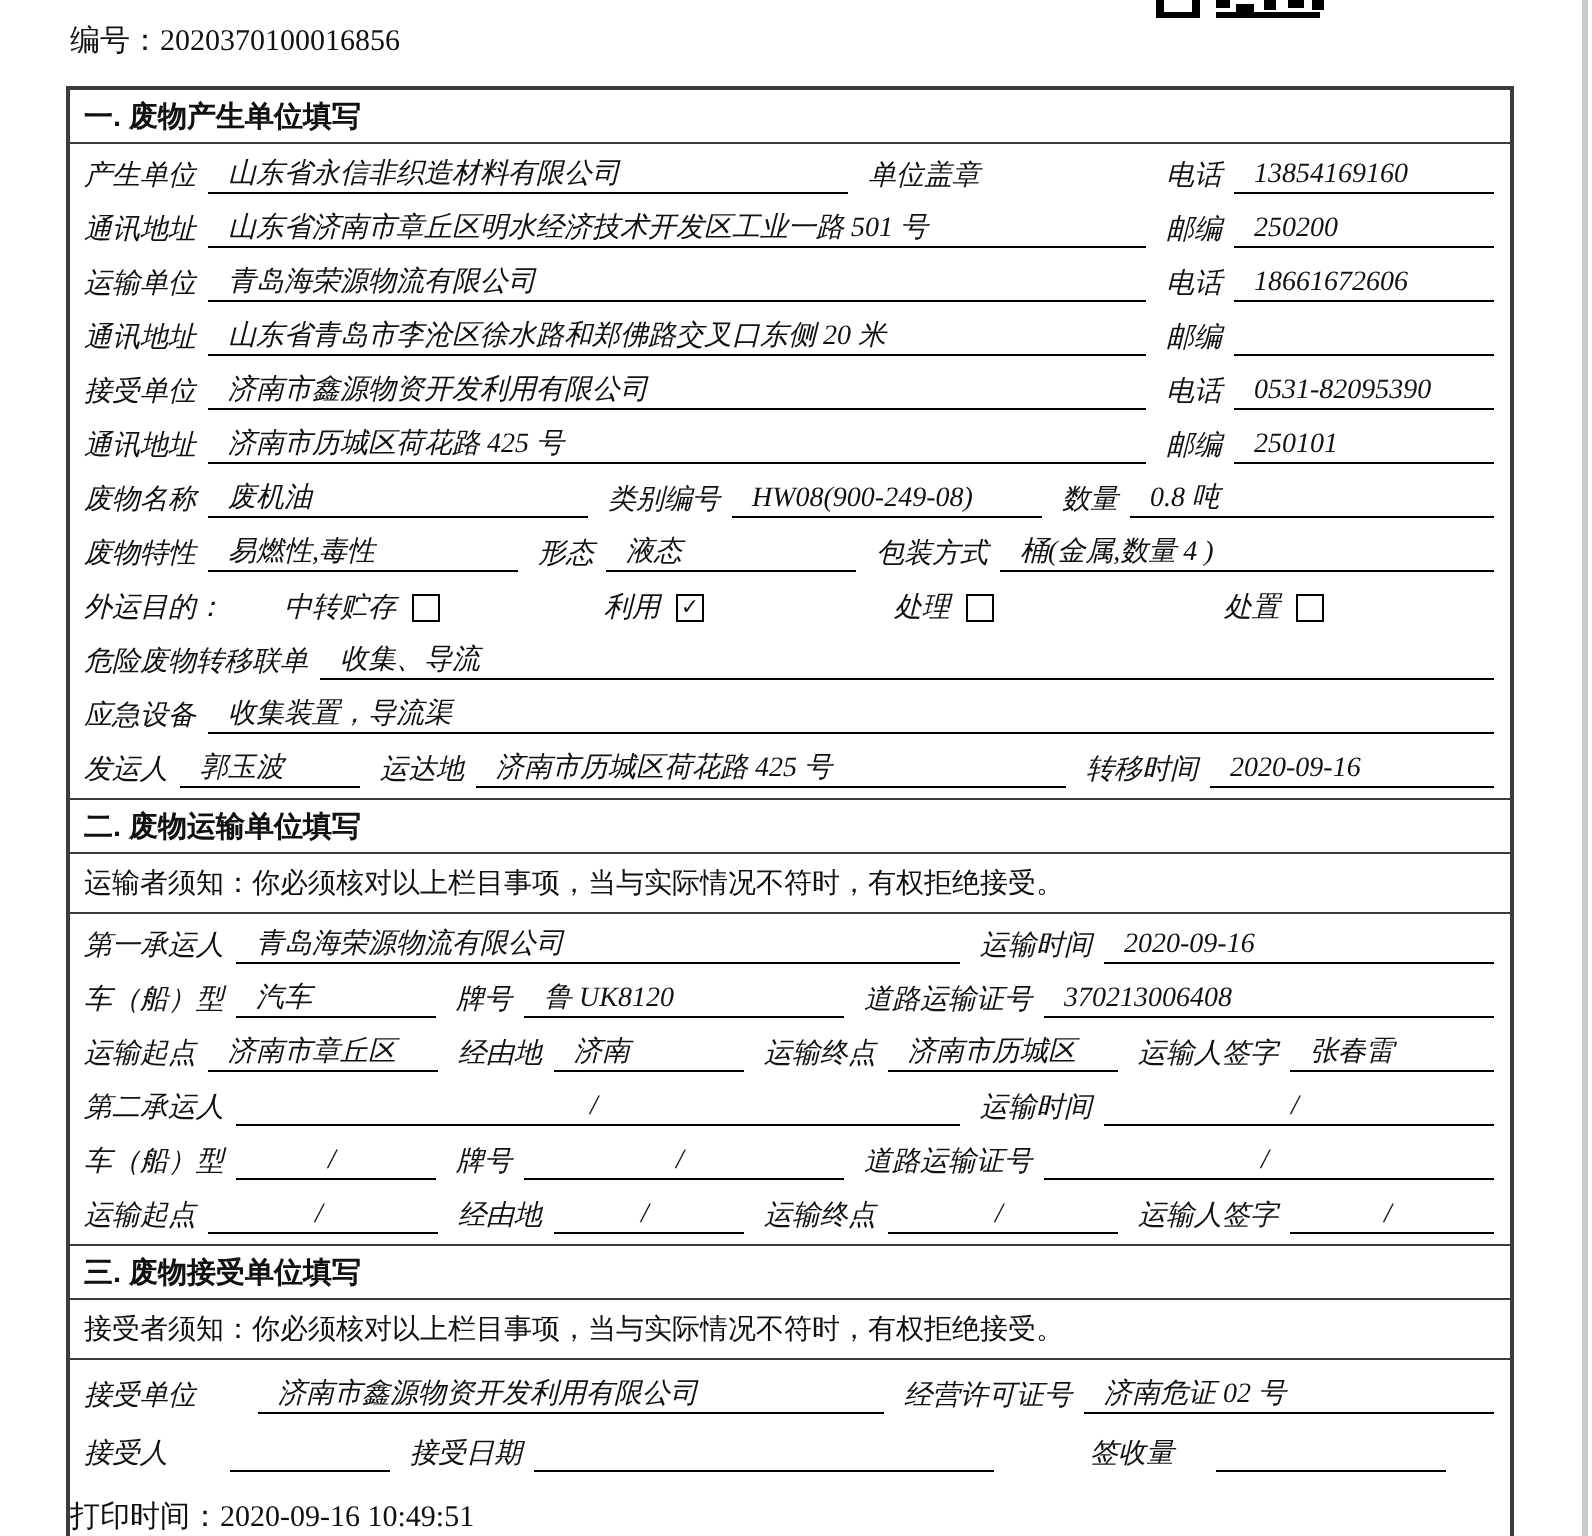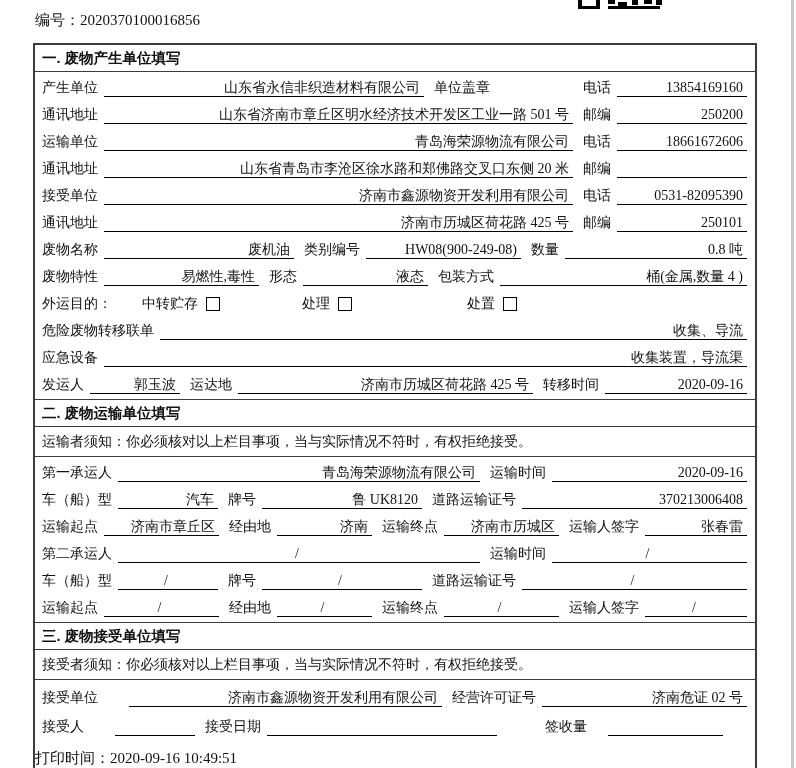--- a/index.html
+++ b/index.html
@@ -13,30 +13,30 @@
   .doc-title{position:absolute;left:330px;top:2px;margin:0;font-size:24px;letter-spacing:1px;
              font-family:"Liberation Sans","DejaVu Sans",sans-serif;font-weight:700;}
   .qr-frag{position:absolute;left:578px;top:0;}
   
   .form{position:absolute;left:33px;top:43px;width:724px;box-sizing:border-box;
         border:2px solid #3c3c3c;background:#fff;}
   .sec + .sec{border-top:1.5px solid #3c3c3c;}
   .sec-title{font-family:"Liberation Sans","DejaVu Sans",sans-serif;font-weight:700;
              font-size:14.5px;padding:4px 6px 3px 7px;border-bottom:1.5px solid #3c3c3c;}
   .sec-note{font-size:14px;padding:6px 6px 5px 7px;border-bottom:1.5px solid #3c3c3c;white-space:nowrap;}
-  .rows{padding:1px 0 2px 0;}
+  .rows{padding:1px 0 2px 0;font-style:italic;}
   .row{display:flex;align-items:flex-end;height:24px;padding:0 8px 3px 7px;font-size:14px;white-space:nowrap;}
   .sec-receiver .row{height:26px;}
   .lbl{margin-right:6px;}
   .fld{display:inline-flex;align-items:flex-end;margin-right:10px;min-width:0;}
   .fld:last-child{margin-right:0;}
   .fld.grow{flex:1;}
   .fld.grow .val{flex:1;}
   .val{box-sizing:border-box;border-bottom:1px solid #000;padding:0 4px 0 10px;
-       line-height:17px;min-height:17px;overflow:hidden;text-align:right;}
+       line-height:17px;min-height:17px;overflow:hidden;}
   .val.slash{text-align:center;padding-left:0;}
   .txt{margin-right:10px;display:inline-block;margin-top:36px;}
   .sp{flex:1;}
   .cb{display:inline-flex;align-items:center;}
   .cb-lbl{margin-right:8px;}
   .cb-box{display:inline-block;width:12px;height:12px;border:1.5px solid #000;
           font-size:11px;line-height:12px;text-align:center;font-weight:700;
           font-family:"DejaVu Sans",sans-serif;}
   
   .print-line{position:absolute;left:35px;top:749px;font-size:15px;}
@@ -154,20 +154,24 @@
               <span class="lbl">包装方式</span>
               <span class="val">桶(金属,数量 4 )</span>
             </span>
           </div>
           <div class="row">
             <span class="txt" style="width: 90px;">外运目的：</span>
             <span class="cb" style="width: 160px;">
               <span class="cb-lbl">中转贮存</span>
               <span class="cb-box"></span>
             </span>
+            <span class="cb" style="width: 145px;">
+              <span class="cb-lbl">利用</span>
+              <span class="cb-box">✓</span>
+            </span>
             <span class="cb" style="width: 165px;">
               <span class="cb-lbl">处理</span>
               <span class="cb-box"></span>
             </span>
             <span class="cb">
               <span class="cb-lbl">处置</span>
               <span class="cb-box"></span>
             </span>
           </div>
           <div class="row">

